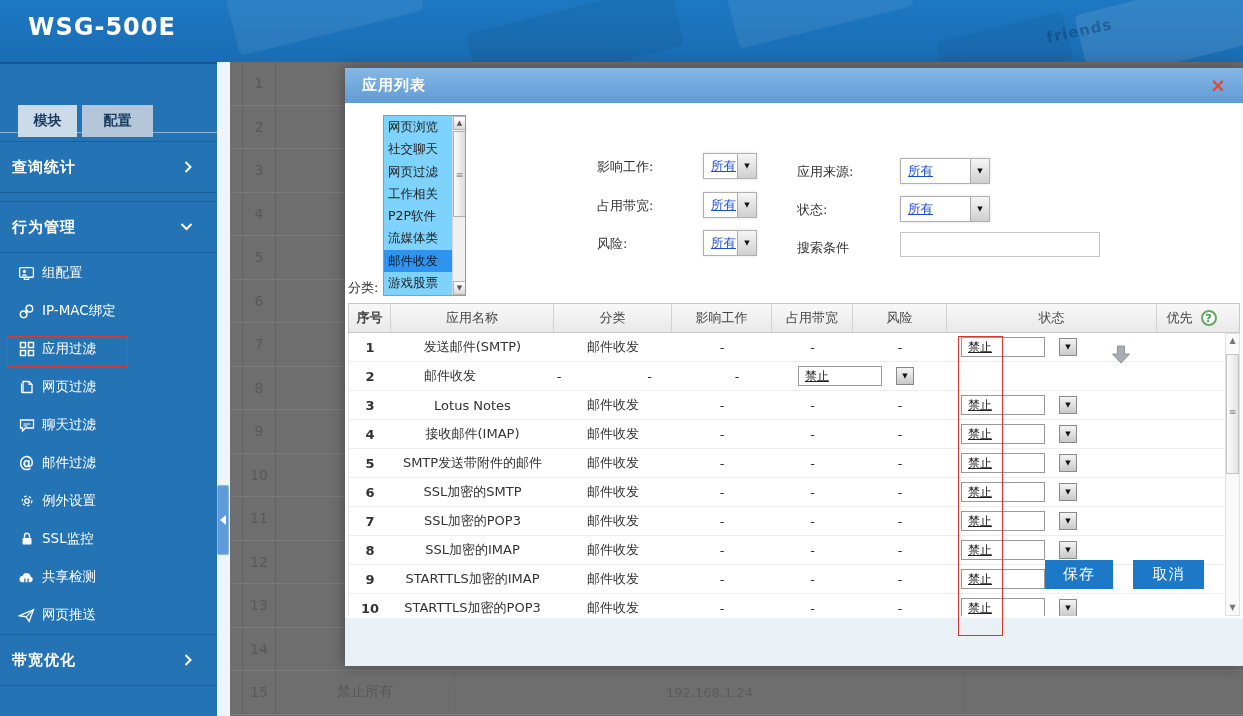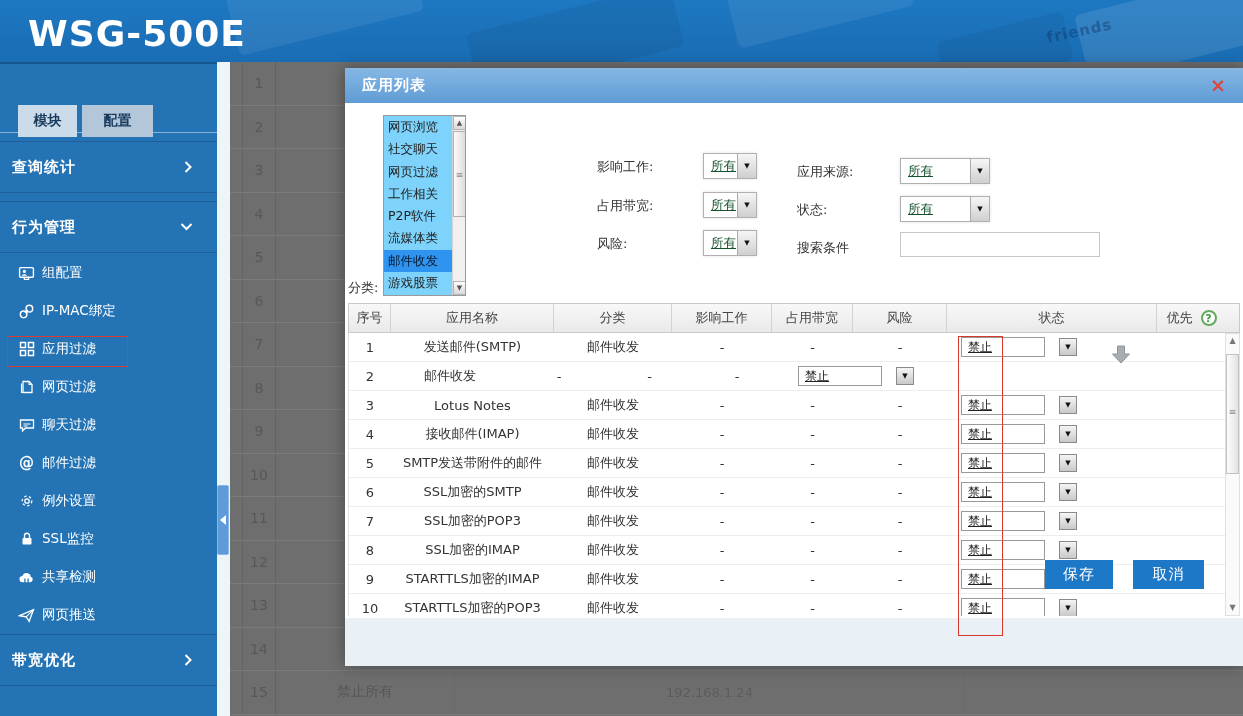--- a/index.html
+++ b/index.html
@@ -11,21 +11,21 @@
   .header { position:absolute; left:0; top:0; width:1243px; height:62px;
             background:linear-gradient(180deg,#1d78c2,#1a6db4); overflow:hidden; }
   .kb { position:absolute; background:rgba(255,255,255,0.07); transform:rotate(-14deg); border-radius:6px; }
   .kb1 { left:230px; top:-26px; width:190px; height:60px; }
   .kb2 { left:470px; top:8px; width:210px; height:64px; background:rgba(0,0,0,0.06); }
   .kb3 { left:730px; top:-30px; width:180px; height:58px; }
   .kb4 { left:1080px; top:-6px; width:170px; height:70px; background:rgba(255,255,255,0.10); }
   .kb5 { left:940px; top:26px; width:130px; height:50px; background:rgba(0,0,0,0.05); }
   .kb-word { position:absolute; right:130px; top:22px; transform:rotate(-12deg);
              color:rgba(12,48,96,0.40); font-size:15px; font-weight:bold; letter-spacing:1px; }
-  .h-title { position:absolute; left:28px; top:13px; color:#ffffff; font-size:36px;
+  .h-title { position:absolute; left:28px; top:13px; color:#ffffff; font-size:24px;
              font-weight:600; letter-spacing:1px; }
 
   
   .bg-dim { position:absolute; left:230px; top:62px; width:1013px; height:654px;
             background:#6e6e6e; overflow:hidden; }
   .bgrow { display:flex; height:43.5px; border-bottom:1px solid #7a7a7a; align-items:center; }
   .bg-sp { width:13px; align-self:stretch; border-right:1px solid #626262; }
   .bg-num { width:33px; align-self:stretch; border-right:1px solid #626262; color:#585858;
             font-size:14px; display:flex; align-items:center; justify-content:center; }
   .bg-c2 { width:179px; align-self:stretch; border-right:1px solid #6a6a6a; color:#575757;
@@ -88,42 +88,42 @@
   .sb-thumb { position:absolute; left:0; top:15px; width:13px; height:86px;
               background:linear-gradient(90deg,#fbfbfb,#dcdcdc); border:1px solid #b0b0b0;
               color:#888; font-size:9px; text-align:center; }
   .sb-grip { position:relative; top:38px; }
   .cat-label { position:absolute; left:3px; top:211px; font-size:13px; color:#333; }
 
   
   .fl-label { position:absolute; font-size:13px; color:#333; }
   .combo { position:absolute; height:26px; display:flex; border:1px solid #b0b0b0;
            background:#fff; box-shadow:0 0 3px rgba(0,0,0,0.12); }
-  .combo-box { height:24px; padding-left:7px; font-size:12.5px; color:#14532d;
+  .combo-box { height:24px; padding-left:7px; font-size:12.5px; color:#1d4ed8;
                display:flex; align-items:center; text-decoration:underline; }
   .combo-btn { width:19px; height:24px; background:linear-gradient(#f6f6f6,#cfcfcf);
                border-left:1px solid #aaa; color:#111; font-size:7px; display:flex;
                align-items:center; justify-content:center; }
   .w-small .combo-box { width:33px; } .w-wide .combo-box { width:69px; }
   .search-input { position:absolute; left:555px; top:164px; width:200px; height:25px;
                   border:1px solid #c6c6c6; background:#fff; font-size:13px; padding:0 5px;
                   font-family:"DejaVu Sans","Liberation Sans",sans-serif; }
 
   
   .tbl { position:absolute; left:3px; top:235px; width:892px; height:313px; }
   .tbl-head { display:flex; height:30px; background:linear-gradient(#f8f8f8,#e9e9e9);
               border:1px solid #c9c9c9; }
   .th { display:flex; align-items:center; justify-content:center; font-size:13px; color:#444;
         border-right:1px solid #d2d2d2; }
   .th:last-child { border-right:none; }
   .tbl-body { position:relative; height:283px; overflow:hidden; border-left:1px solid #e0e0e0; }
   .tr { display:flex; height:29px; border-bottom:1px solid #ededed; align-items:center; }
   .td { display:flex; align-items:center; justify-content:center; font-size:13px; color:#333;
         height:100%; }
-  .c0{width:42px;} .c1{width:163px;} .c2{width:118px;} .c3{width:100px;}
+  .c0{width:42px;font-weight:bold;} .c1{width:163px;} .c2{width:118px;} .c3{width:100px;}
   .c4{width:81px;} .c5{width:94px;} .c6{width:210px;justify-content:flex-start;} .c7{width:69px;}
   .sel-box { width:84px; height:20px; border:1px solid #999; background:#fff; font-size:12px;
              color:#222; display:flex; align-items:center; padding-left:6px;
              text-decoration:underline; margin-left:14px; }
   .sel-btn { width:18px; height:18px; margin-left:14px; background:linear-gradient(#f4f4f4,#c9c9c9);
              border:1px solid #8a8a8a; color:#111; font-size:7px; display:flex; align-items:center;
              justify-content:center; }
   .qmark { display:inline-flex; width:16px; height:16px; border:2px solid #63a95e; border-radius:50%;
            color:#3f9b3f; font-size:11px; font-weight:bold; align-items:center; justify-content:center;
            margin-left:8px; background:#fdfdfd; }

